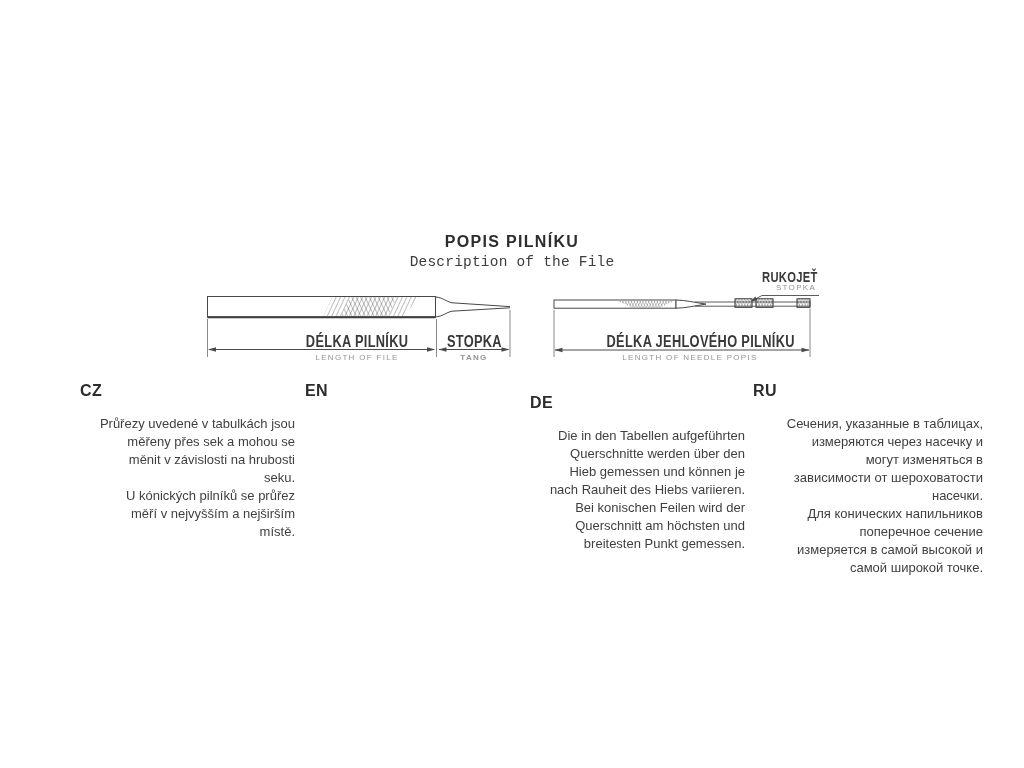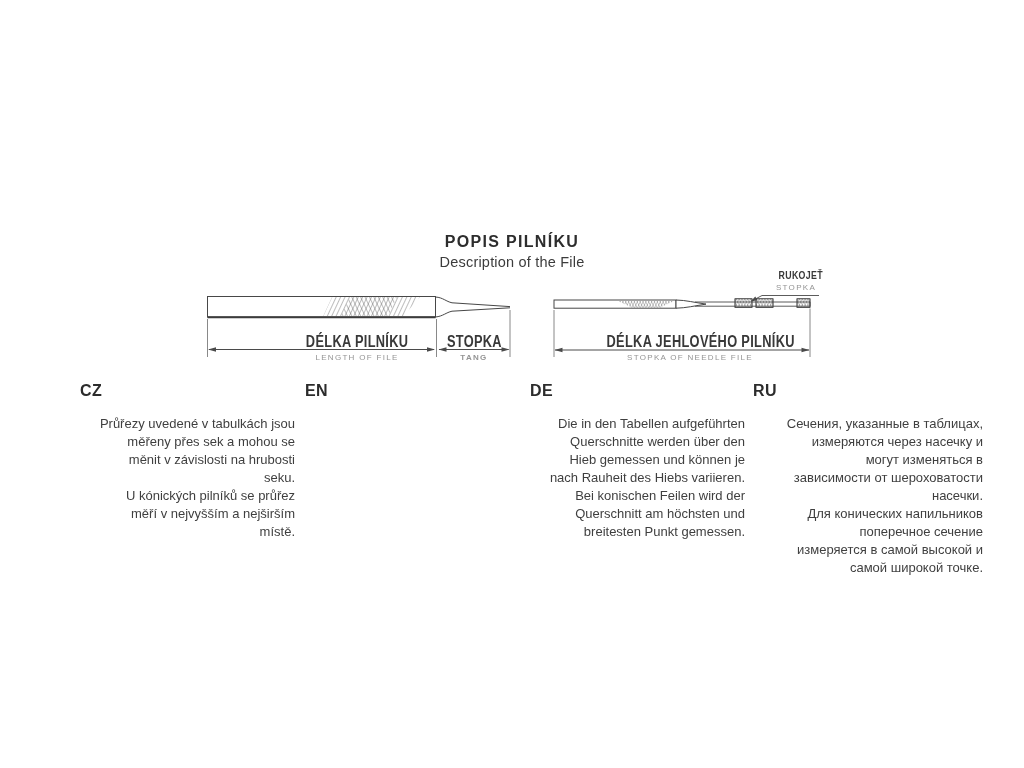--- a/index.html
+++ b/index.html
@@ -3,21 +3,21 @@
 <meta charset="utf-8">
 <style>
   html,body{margin:0;padding:0;background:#ffffff;}
   #page{position:relative;width:1024px;height:744px;background:#ffffff;overflow:hidden;
         font-family:"Liberation Sans", sans-serif;color:#3f3f3f;}
 
   
   .page-title{position:absolute;left:0;top:233px;width:1024px;text-align:center;
               font-size:16px;font-weight:bold;letter-spacing:1.3px;color:#2d2d2d;}
   .page-subtitle{position:absolute;left:0;top:254px;width:1024px;text-align:center;
-              font-size:14.5px;letter-spacing:0.2px;color:#3c3c3c;}
+              font-size:14.5px;letter-spacing:0.2px;color:#3c3c3c;font-family:Liberation Mono, monospace;}
 
   
   .diagram{position:absolute;}
   .diagram svg{position:absolute;left:0;top:0;}
   .dim-cz{position:absolute;text-align:center;font-weight:bold;font-size:16px;
           color:#383838;white-space:nowrap;}
   .dim-cz span{display:inline-block;transform:scaleX(0.8);transform-origin:center;letter-spacing:0.4px;}
   .dim-en{position:absolute;text-align:center;font-size:8px;color:#949494;
           letter-spacing:1.3px;white-space:nowrap;}
 
@@ -126,42 +126,42 @@
         <line x1="265" y1="43.5" x2="265" y2="92"></line>
       </g>
 
       <line x1="10" y1="85" x2="264" y2="85" stroke="#4a4a4a" stroke-width="1"></line>
       <g fill="#4a4a4a">
         <polygon points="9.5,85 17.5,82.8 17.5,87.2"></polygon>
         <polygon points="264.5,85 256.5,82.8 256.5,87.2"></polygon>
       </g>
     </svg>
 
-    <div class="dim-cz" style="left:206px;top:4px;width:100px;font-size:11px;">
+    <div class="dim-cz" style="left:195px;top:4px;width:100px;font-size:14px;">
       <span>RUKOJEŤ</span></div>
     <div class="dim-en" style="left:201px;top:18px;width:100px;">STOPKA</div>
     <div class="dim-cz" style="left:38px;top:68px;width:200px;">
       <span>DÉLKA JEHLOVÉHO PILNÍKU</span></div>
-    <div class="dim-en" style="left:45px;top:88px;width:200px;">STOPKA OF NEEDLE FILE</div>
+    <div class="dim-en" style="left:45px;top:88px;width:200px;">LENGTH OF NEEDLE POPIS</div>
   </div>
 
   <div class="col" style="left:80px;width:215px;">
     <h3>CZ</h3>
     <p>Průřezy uvedené v tabulkách jsou
 měřeny přes sek a mohou se
 měnit v závislosti na hrubosti
 seku.
 U kónických pilníků se průřez
 měří v nejvyšším a nejširším
 místě.</p>
   </div>
   <div class="col" style="left:305px;width:220px;">
     <h3>EN</h3>
   </div>
-  <div class="col" style="left:530px;width:215px;">
+  <div class="col" style="left:530px;width:215px;margin-top:12px;">
     <h3>DE</h3>
     <p>Die in den Tabellen aufgeführten
 Querschnitte werden über den
 Hieb gemessen und können je
 nach Rauheit des Hiebs variieren.
 Bei konischen Feilen wird der
 Querschnitt am höchsten und
 breitesten Punkt gemessen.</p>
   </div>
   <div class="col" style="left:753px;width:230px;">

